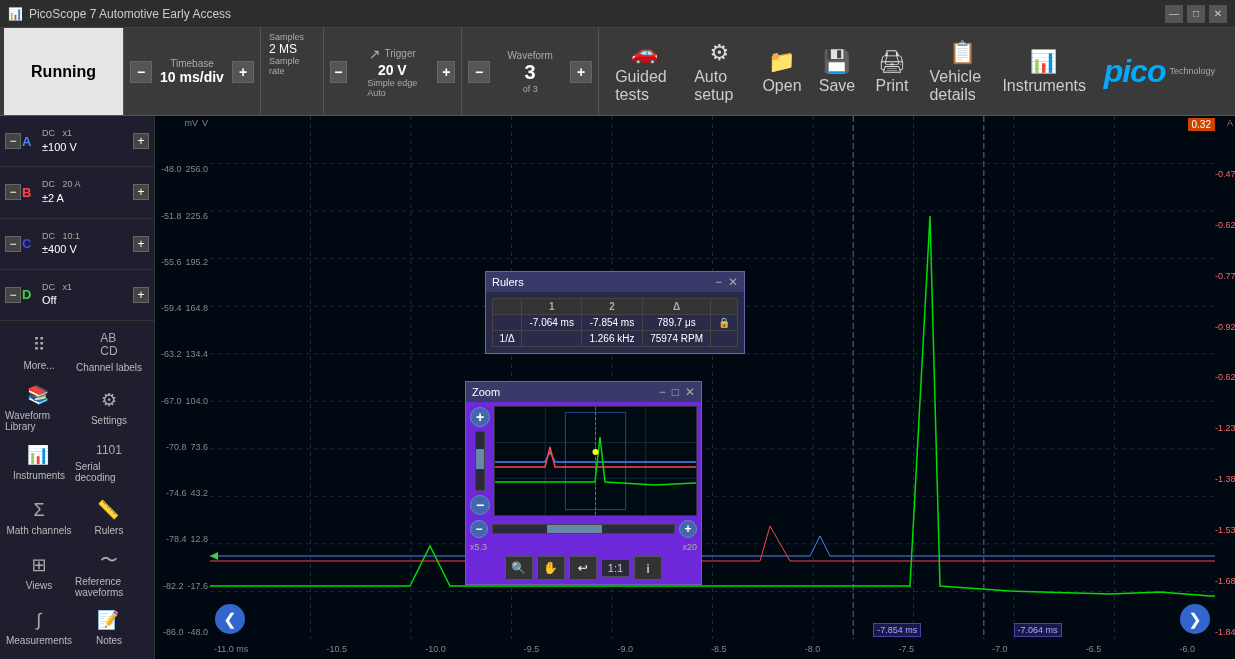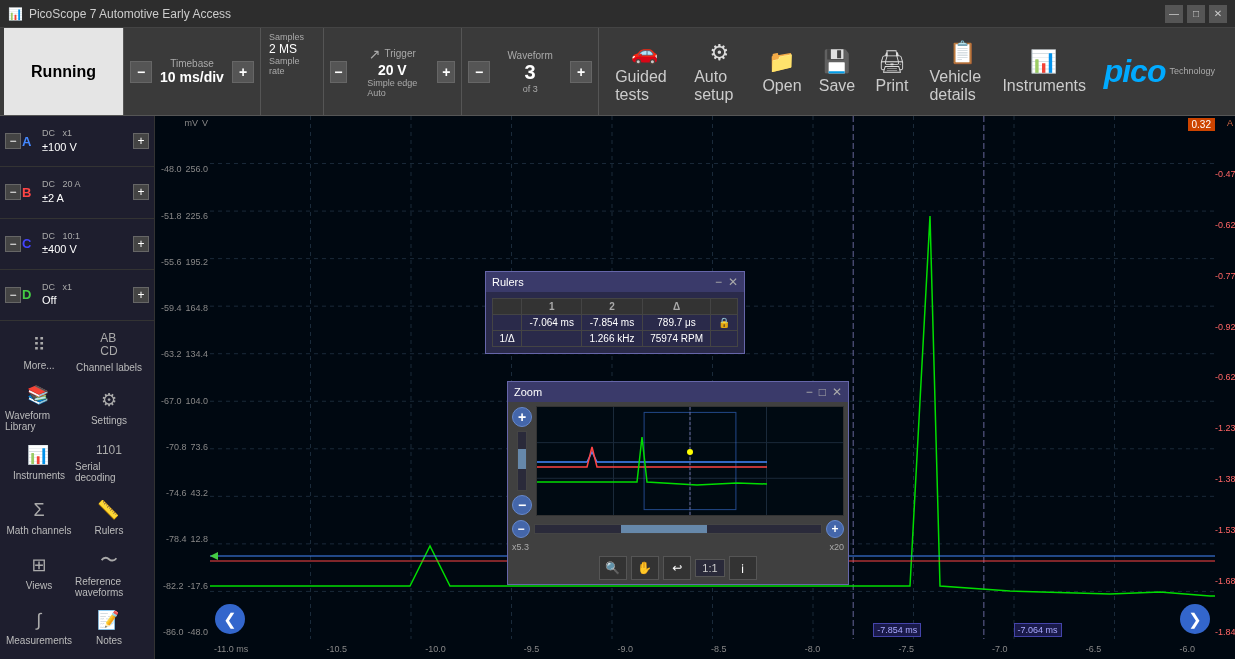--- a/index.html
+++ b/index.html
@@ -271,25 +271,24 @@
       text-align: center;
     }
     .rulers-table th { background: #333; color: #aaa; }
     .rulers-table td { color: #fff; }
 
     
     #zoom-dialog {
       position: absolute;
       top: 265px;
       left: 310px;
-      background: #404040;
+      background: #6d28d9;
       border: 1px solid #6666aa;
-      width: 342px;
+      width: 237px;
       z-index: 100;
-      margin-left: 42px;
     }
     #zoom-title {
       background: #3a3a6a;
       padding: 3px 6px;
       display: flex;
       justify-content: space-between;
       align-items: center;
       font-size: 11px;
     }
     .zoom-body { padding: 4px; }

